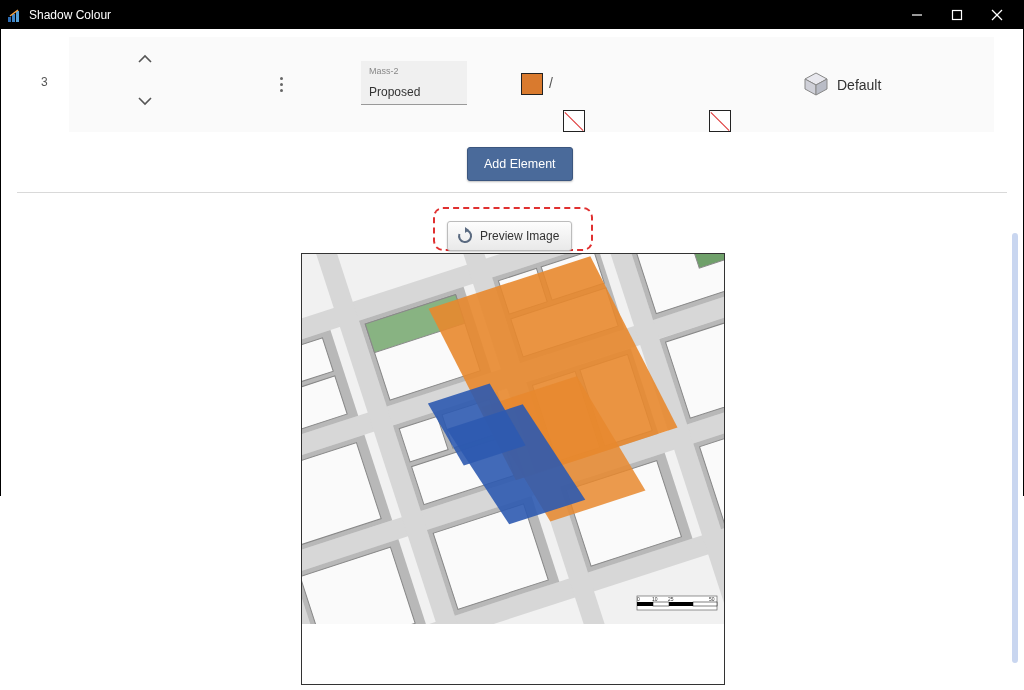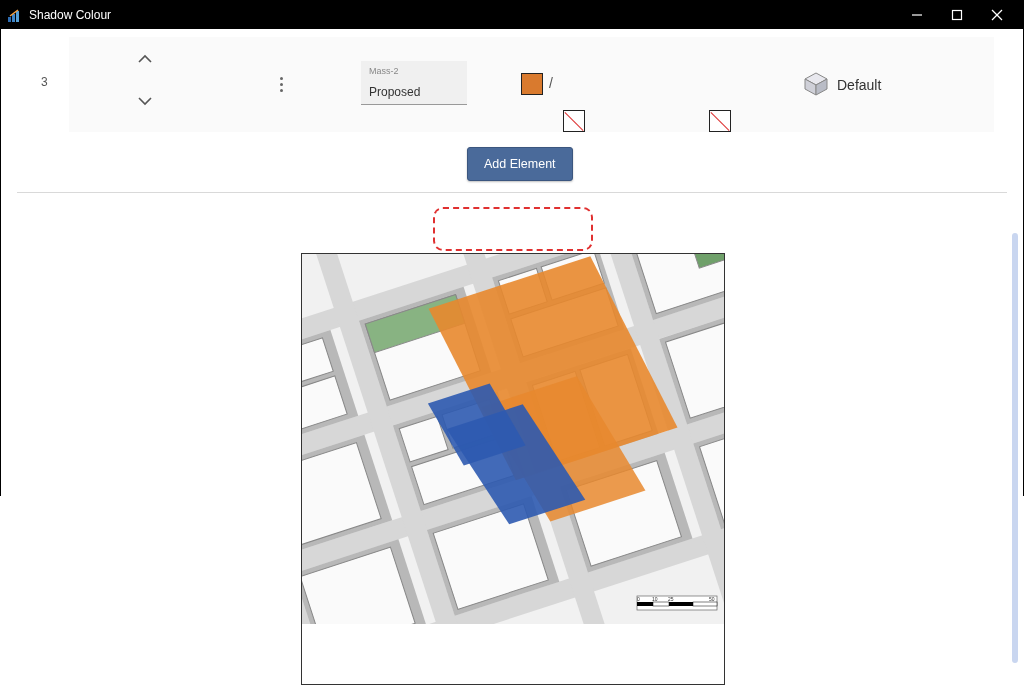--- a/index.html
+++ b/index.html
@@ -122,20 +122,27 @@
       </span>
       <span class="mode-label">Default</span>
     </div>
 
     <div class="add-btn">
       <span>Add Element</span>
     </div>
     <div class="hr"></div>
 
     <div class="highlight"></div>
+    <div class="preview-btn">
+      <svg width="18" height="18" viewBox="0 0 18 18">
+        <path d="M9 3 a6 6 0 1 1 -5.6 4" fill="none" stroke="#5a6a80" stroke-width="2"></path>
+        <polygon points="9,0 9,6 13,3" fill="#5a6a80"></polygon>
+      </svg>
+      <span>Preview Image</span>
+    </div>
 
     <div class="map-wrap">
       <svg class="map-svg" viewBox="0 0 424 370" preserveAspectRatio="xMidYMid slice">
         <defs>
           <clipPath id="mclip">
               <rect x="0" y="0" width="424" height="370"></rect>
             </clipPath>
         </defs>
         <g clip-path="url(#mclip)">
 

